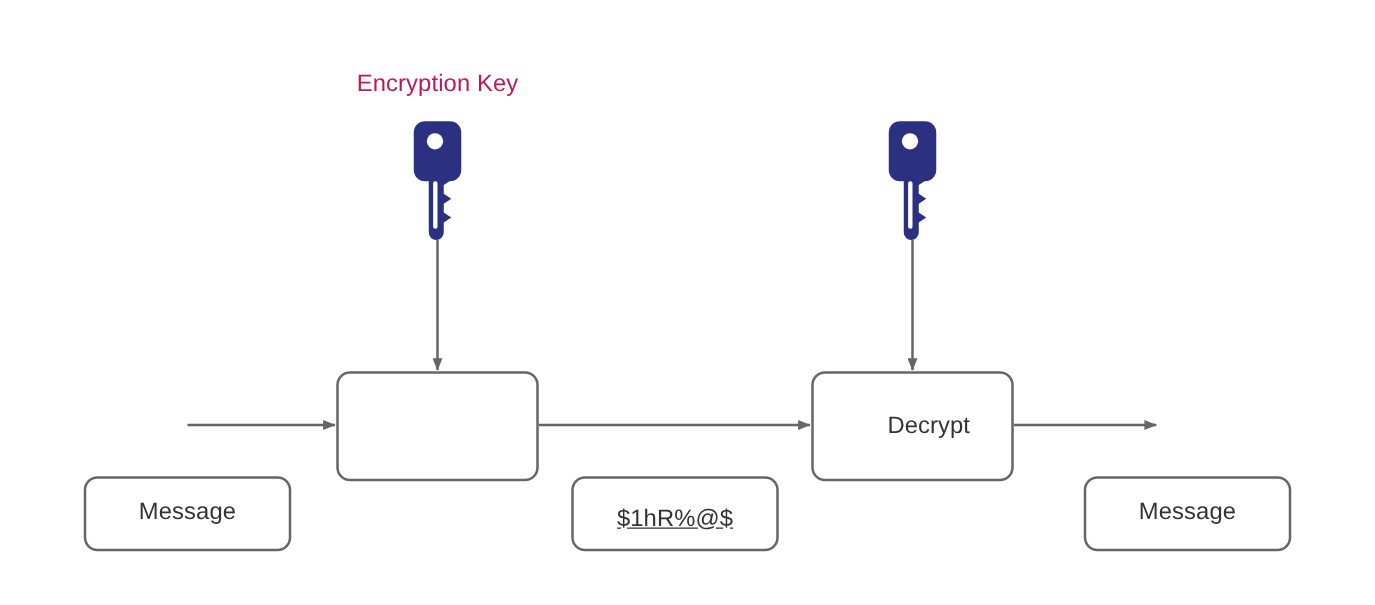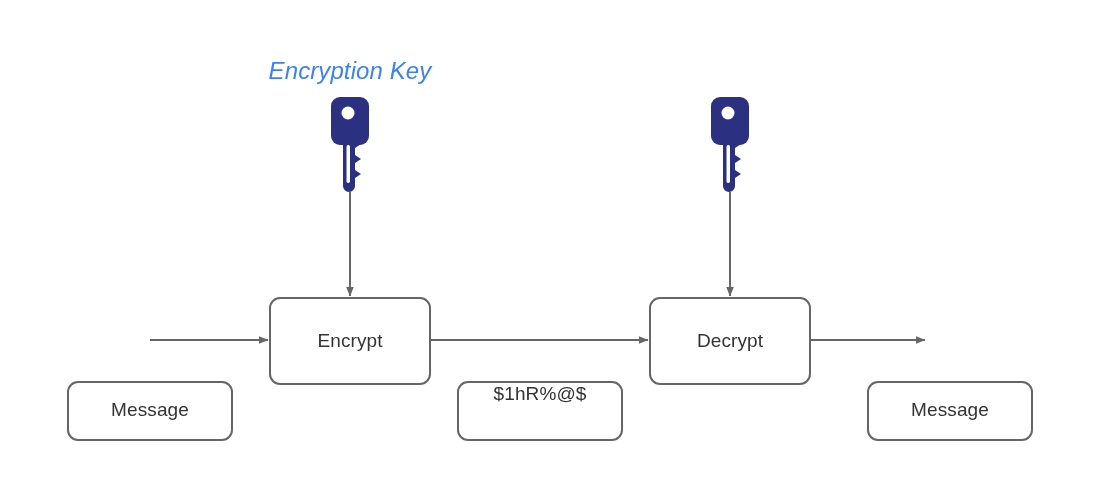--- a/index.html
+++ b/index.html
@@ -34,36 +34,35 @@
     justify-content: center;
     color: #333333;
     font-size: 19px;
     font-family: "Liberation Sans", sans-serif;
     line-height: 1.2;
     white-space: nowrap;
     letter-spacing: 0.1px;
   }
   .key-caption {
     position: absolute;
-    color: #3b82f6;
-    font-size: 24px;
+    color: #be185d;
+    font-size: 19px;
     font-family: "Liberation Sans", sans-serif;
     white-space: nowrap;
     text-align: center;
     letter-spacing: 0.1px;
-    font-style: italic;
   }
   
   .proc-box   { width: 160px; height: 86px; }
   .proc-box-1 { left: 270px; top: 298px; }
-  .proc-box-2 { left: 650px; top: 298px; }
+  .proc-box-2 { left: 650px; top: 298px; padding-left: 13px; }
   
   .data-box    { width: 164px; height: 56px; }
   .data-box-1  { left: 68px;  top: 382px; }
-  .data-box-2  { left: 458px; top: 366px; }
+  .data-box-2  { left: 458px; top: 388px; text-decoration: underline; }
   .data-box-3  { left: 868px; top: 382px; }
   
   .cap-1 { left: 250px; top: 57px; width: 200px; }
   .cap-2 { left: 630px; top: 57px; width: 200px; }
 </style>
 </head>
 <body>
 
 <div id="canvas">
 
@@ -127,21 +126,20 @@
                L735,148
                L741,144 L735,140
                L735,143 Z" fill="#2B3180"></path>
       <rect x="726.5" y="145" width="3.5" height="38" rx="1.7" ry="1.7" fill="#ffffff"></rect>
     </g>
   </svg>
 
   <div class="key-caption cap-1">Encryption Key</div>
 
 
-  <div class="node-label proc-box proc-box-1">Encrypt</div>
 
   <div class="node-label proc-box proc-box-2">Decrypt</div>
 
   <div class="node-label data-box data-box-1">Message</div>
 
   <div class="node-label data-box data-box-2">$1hR%@$</div>
 
   <div class="node-label data-box data-box-3">Message</div>
 
 </div>

